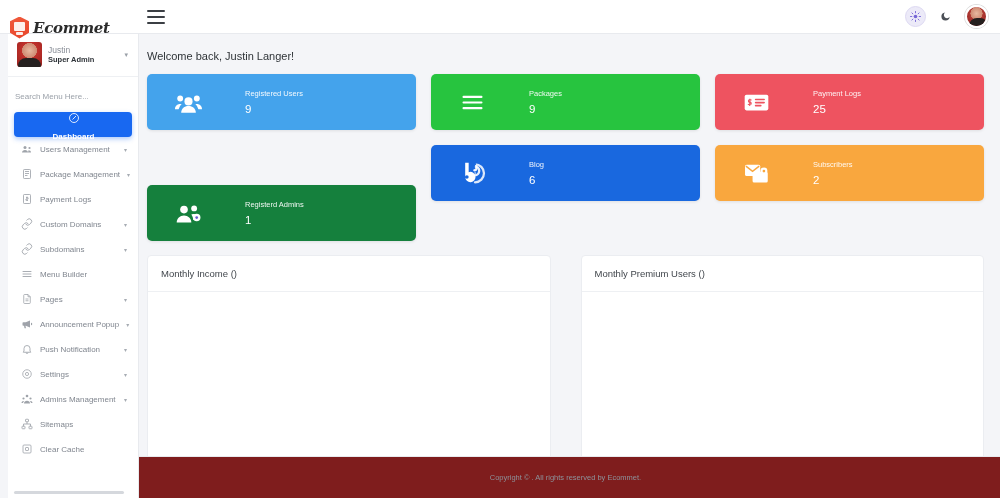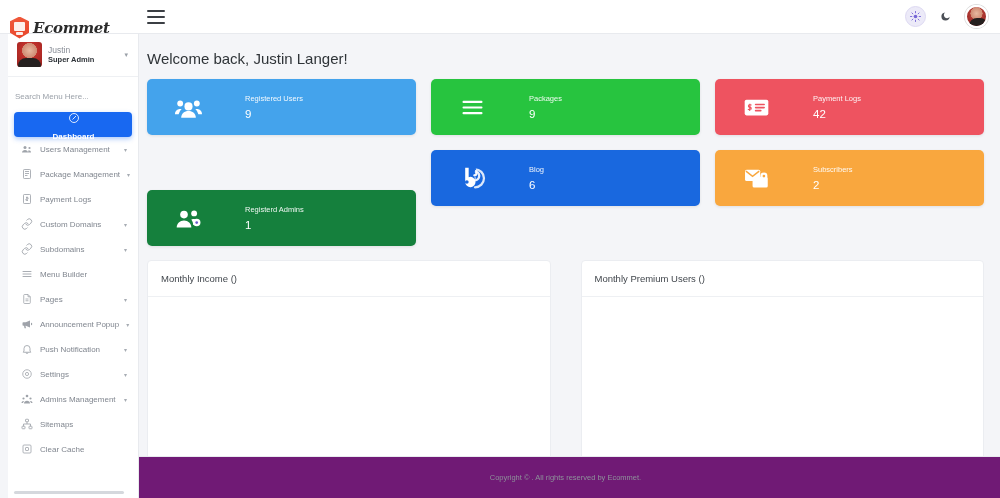--- a/index.html
+++ b/index.html
@@ -163,21 +163,21 @@
 
   
   .main {
     position: absolute; top: 34px; left: 131px;
     width: 869px; height: 464px;
     background: #f4f5f8;
     overflow: hidden;
   }
   .welcome {
     padding: 16px 0 0 16px;
-    font-size: 15px; color: #2f3438;
+    font-size: 11px; color: #2f3438;
   }
   .cards {
     display: flex; flex-wrap: wrap;
     gap: 15px;
     padding: 12px 16px 0 16px;
   }
   .card {
     width: 269px; height: 56px;
     border-radius: 5px;
     display: flex; align-items: center;
@@ -212,21 +212,21 @@
     display: flex; align-items: center;
     padding: 0 13px;
     border-bottom: 1px solid #eef0f3;
     font-size: 9.5px; color: #41464c;
   }
   .panel-body { height: 175px; }
 
   .footer {
     position: absolute; left: 131px; bottom: 0;
     width: 869px; height: 42px;
-    background: #701a75;
+    background: #7f1d1d;
     border-top: 1px solid #e8eaee;
     display: flex; align-items: center; justify-content: center;
     font-size: 7.5px; color: #8d929a;
   }
 </style>
 </head>
 <body>
 
 <div class="topbar">
   <div class="brand">
@@ -453,21 +453,21 @@
             <g fill="#ee5360">
               <path d="M5.6 8.6v.5a1.6 1.6 0 00-.1 3.1v1.2a1.1 1.1 0 01-.7-.4l-.8.8a2.2 2.2 0 001.5.7v.6h.9v-.6a1.7 1.7 0 00.2-3.3v-1.1a1 1 0 01.6.3l.7-.8a2.1 2.1 0 00-1.3-.6v-.4zm0 1.5v1a.6.6 0 010-1zm.9 2.7a.65.65 0 010 1.2z"></path>
               <rect x="10.5" y="8.6" width="9" height="1.5" rx=".7"></rect>
               <rect x="10.5" y="11.3" width="9" height="1.5" rx=".7"></rect>
               <rect x="10.5" y="14" width="6" height="1.5" rx=".7"></rect>
             </g>
           </svg>
         </span>
         <span class="card-body">
           <span class="card-label">Payment Logs</span>
-          <span class="card-value">42</span>
+          <span class="card-value">25</span>
         </span>
       </div>
       <div class="card" style="background: #15803d; margin-top: 40px;">
         <span class="card-icon">
           <svg viewBox="0 0 24 24" fill="#fff">
             <circle cx="8" cy="8.5" r="3.4"></circle>
             <circle cx="17" cy="7.5" r="2.6"></circle>
             <path d="M1.5 20c0-3.7 2.9-6.3 6.5-6.3s6.5 2.6 6.5 6.3z"></path>
             <path d="M16 12.4c3 0 5.5 1.9 5.5 5.4h-5.2a9.6 9.6 0 00-1.8-4.9z"></path>
             <circle cx="19.3" cy="15.6" r="3.3"></circle>

